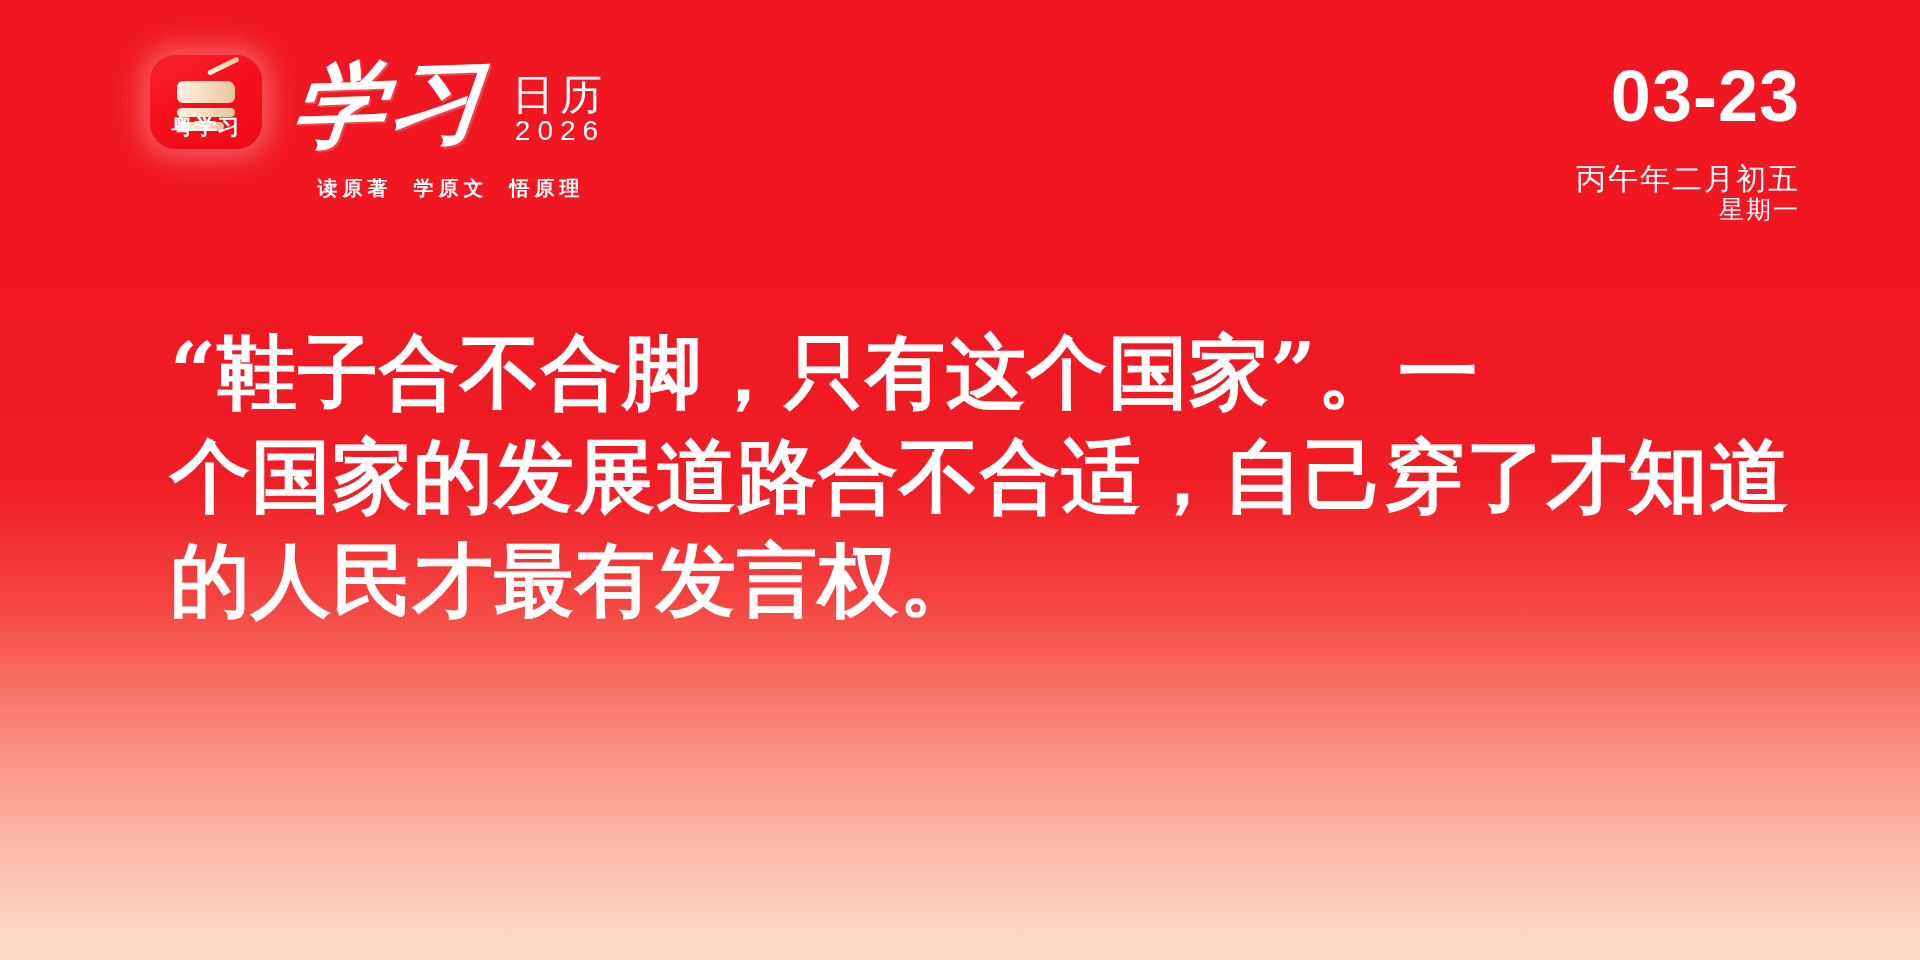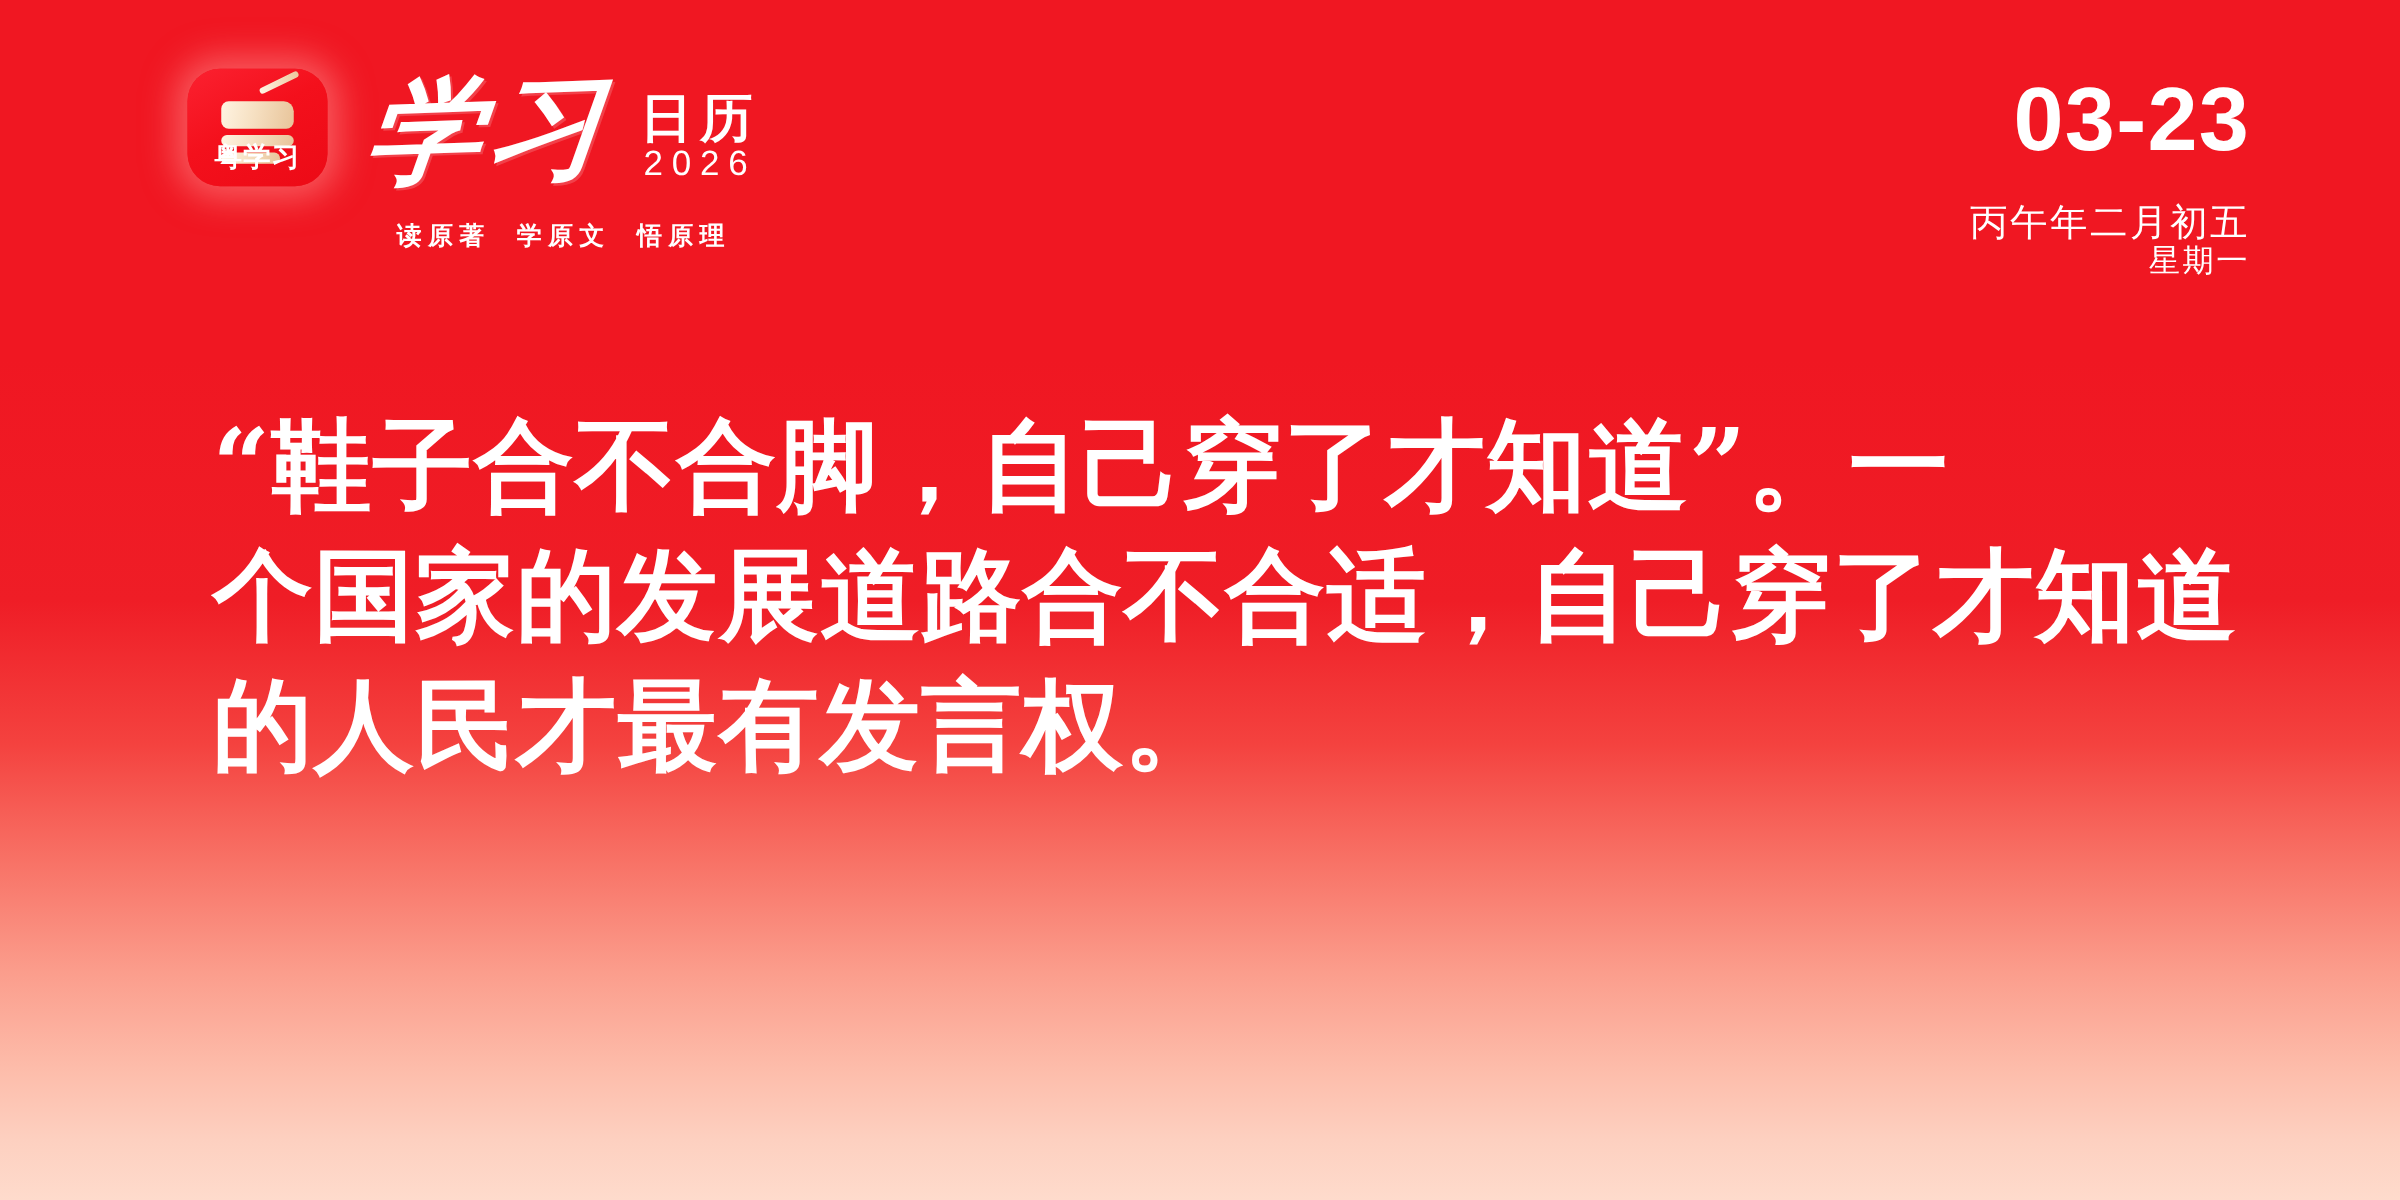--- a/index.html
+++ b/index.html
@@ -113,21 +113,21 @@
   }
   .cal-right {
     margin-left: 26px;
     padding-bottom: 4px;
   }
   .cal-label {
     color: #ffffff;
     font-size: 42px;
     line-height: 1;
     letter-spacing: 6px;
-    font-weight: 700;
+    font-weight: 400;
     font-family: "DejaVu Serif", "Liberation Serif", serif;
   }
   .cal-year {
     color: #ffffff;
     font-size: 28px;
     letter-spacing: 7px;
     margin-top: 1px;
     line-height: 1;
     text-align: center;
     font-weight: 400;
@@ -233,19 +233,19 @@
 
     <div class="date-block">
       <div class="date-main">03-23</div>
       <div class="date-lunar">丙午年二月初五</div>
       <div class="date-weekday">星期一</div>
     </div>
 
   </div>
 
   <div class="quote">
-    <div class="quote-line l1">“鞋子合不合脚，自己穿了才知道”。一</div>
+    <div class="quote-line l1">“鞋子合不合脚，只有这个国家”。一</div>
     <div class="quote-line l2">个国家的发展道路合不合适，自己穿了才知道</div>
     <div class="quote-line l3">的人民才最有发言权。</div>
   </div>
 
 
 </div>
 
 </body></html>

